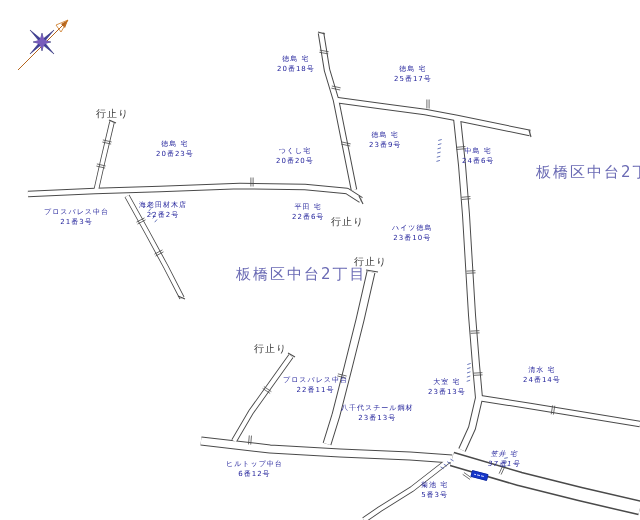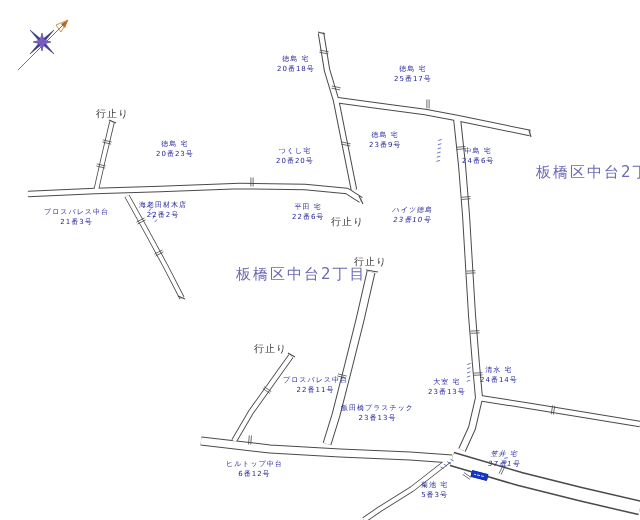--- a/index.html
+++ b/index.html
@@ -168,47 +168,47 @@
         <div>海老田材木店</div>
         <div>22番2号</div>
       </div>
       <div class="map-label lbl-house" style="left: 292px; top: 202px;">
         <div>平田 宅</div>
         <div>22番6号</div>
       </div>
       <div class="map-label lbl-dead" style="left: 331px; top: 217px;">
         <div>行止り</div>
       </div>
-      <div class="map-label lbl-house" style="left: 392px; top: 205px; font-style: italic;">
+      <div class="map-label lbl-house" style="left: 392px; top: 223px;">
         <div>ハイツ徳島</div>
         <div>23番10号</div>
       </div>
       <div class="map-label lbl-area" style="left: 236px; top: 269px;">
         <div>板橋区中台2丁目</div>
       </div>
       <div class="map-label lbl-dead" style="left: 354px; top: 257px;">
         <div>行止り</div>
       </div>
       <div class="map-label lbl-dead" style="left: 254px; top: 344px;">
         <div>行止り</div>
       </div>
       <div class="map-label lbl-house" style="left: 283px; top: 375px;">
         <div>プロスパレス中台</div>
         <div>22番11号</div>
       </div>
       <div class="map-label lbl-house" style="left: 428px; top: 377px;">
         <div>大室 宅</div>
         <div>23番13号</div>
       </div>
-      <div class="map-label lbl-house" style="left: 480px; top: 365px;">
+      <div class="map-label lbl-house" style="left: 523px; top: 365px;">
         <div>清水 宅</div>
         <div>24番14号</div>
       </div>
       <div class="map-label lbl-house" style="left: 341px; top: 403px;">
-        <div>飯田橋プラスチック</div>
+        <div>八千代スチール鋼材</div>
         <div>23番13号</div>
       </div>
       <div class="map-label lbl-house" style="left: 226px; top: 459px;">
         <div>ヒルトップ中台</div>
         <div>6番12号</div>
       </div>
       <div class="map-label lbl-house" style="left: 488px; top: 449px; font-style: italic;">
         <div>笠井 宅</div>
         <div>37番1号</div>
       </div>

